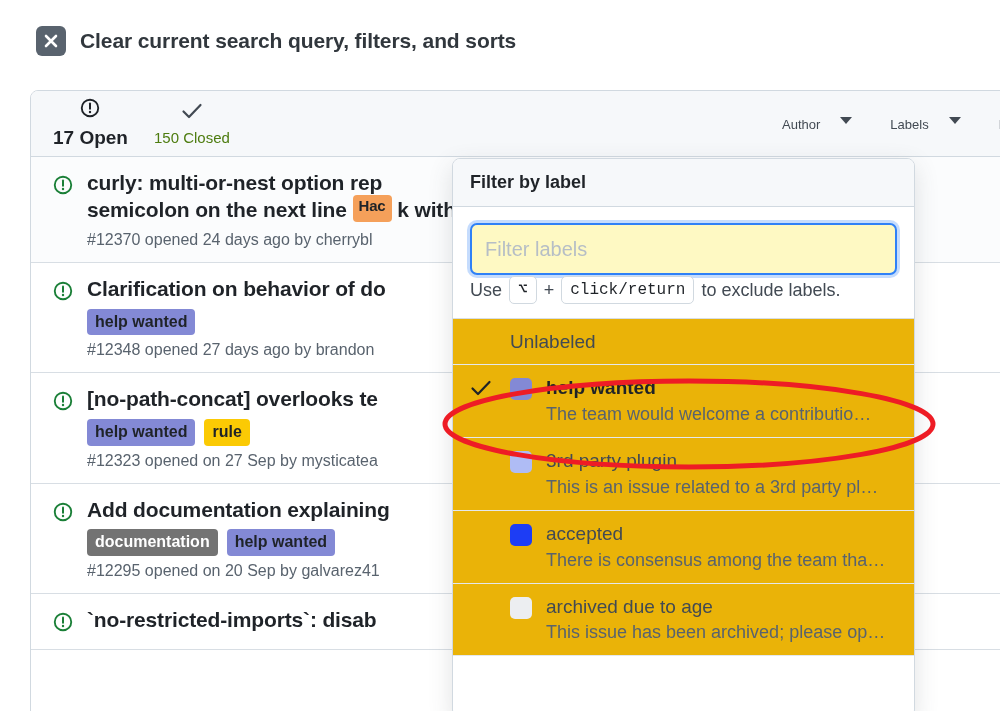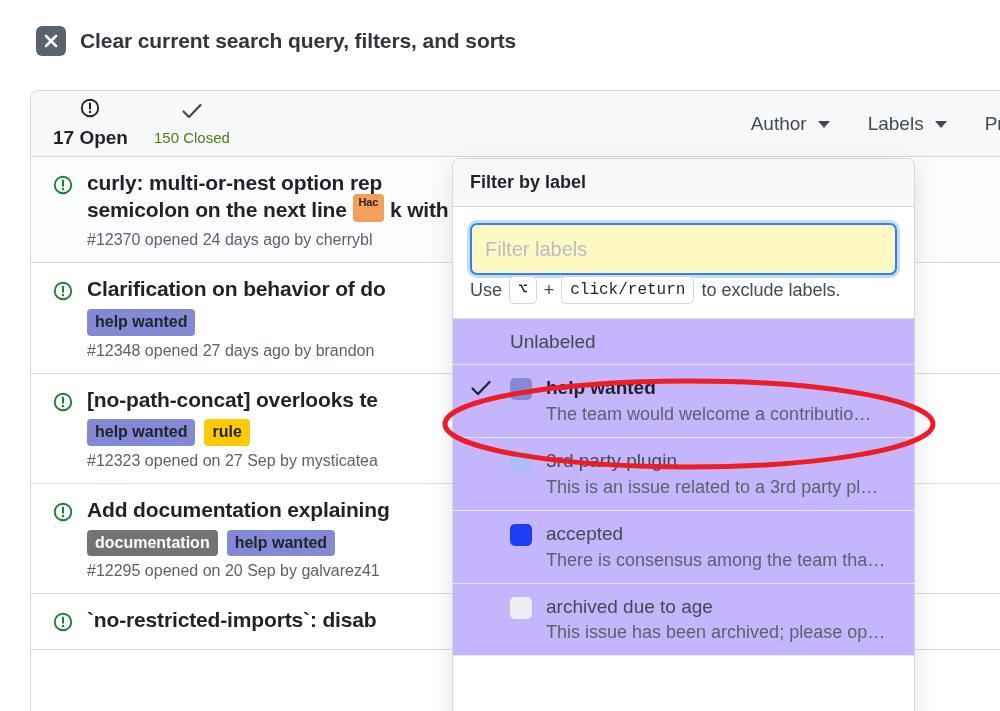--- a/index.html
+++ b/index.html
@@ -45,22 +45,22 @@
   .state-item { display: flex; align-items: center; gap: 9px; white-space: nowrap; flex-direction: column; }
   .state-item .glyph { display:flex; align-items:center; }
   .state-open-label { font-size: 19px; font-weight: 700; color: #1f2328; }
   .state-closed-label { font-size: 15px; font-weight: 400; color: #4d7c0f; }
 
   .header-filters {
     position: absolute; right: 0px; top: 0; height: 66px;
     display: flex; align-items: center; gap: 38px; padding-right: 0px;
   }
   .filter-btn {
-    display: flex; align-items: center; gap: 11px;
-    font-size: 19px; color: #424a53; white-space: nowrap;
+    display: flex; align-items: flex-start; gap: 20px;
+    font-size: 13px; color: #424a53; white-space: nowrap;
     background: none; border: none; padding: 0;
     font-family: "Liberation Sans", sans-serif;
     cursor: pointer;
   }
   .caret { width: 0; height: 0; border-left: 6px solid transparent;
            border-right: 6px solid transparent; border-top: 7px solid #424a53; }
 
   
   .issue-row {
     display: flex; gap: 14px; padding: 13px 22px 13px 22px;
@@ -76,21 +76,21 @@
   }
   .issue-meta {
     margin-top: 6px; font-size: 16px; color: #59636e; white-space: nowrap;
   }
   .label-row { margin-top: 5px; display: flex; gap: 9px; flex-wrap: nowrap; white-space: nowrap; }
   .lbl {
     display: inline-block; border-radius: 4px;
     padding: 2px 8px 3px; font-size: 16px; font-weight: 700;
     line-height: 1.35; white-space: nowrap; vertical-align: middle;
   }
-  .lbl.inline-tag { font-size: 11px; padding: 1px 6px 12px; position: relative; top: -3px; }
+  .lbl.inline-tag { font-size: 15px; padding: 1px 6px 6px; position: relative; top: -3px; }
 
   
   .label-panel {
     position: absolute; left: 452px; top: 158px; width: 463px; height: 560px;
     background: #fff; border: 1px solid #d1d9e0; border-radius: 8px;
     box-shadow: 0 8px 24px rgba(66,74,83,0.16);
     overflow: hidden; z-index: 40;
   }
   .panel-header {
     background: #f6f8fa; height: 48px; border-bottom: 1px solid #d1d9e0;
@@ -112,21 +112,21 @@
     border-bottom: 1px solid #d8dee4;
   }
   .kbd {
     display:inline-flex; align-items:center; justify-content:center;
     border: 1px solid #d1d9e0; border-radius: 5px; background: #fff;
     padding: 2px 8px; font-family: "Liberation Mono", monospace;
     font-size: 16px; color: #1f2328; line-height: 1.4;
   }
   .panel-item {
     padding: 11px 17px 12px 17px; border-bottom: 1px solid #e4e8ec;
-    display: flex; align-items: flex-start; gap: 0; background:#c4b5fd;
+    display: flex; align-items: flex-start; gap: 0; background:#eab308;
   }
   .panel-item.unlabeled { padding-top: 12px; padding-bottom: 11px; }
   .check-col { width: 40px; flex: 0 0 40px; padding-top: 3px; }
   .swatch {
     width: 22px; height: 22px; border-radius: 5px; flex: 0 0 auto;
     margin-right: 14px; margin-top: 2px;
   }
   .item-body { flex: 1 1 auto; min-width: 0; }
   .item-name { font-size: 19px; color: #424a53; line-height: 1.25; white-space: nowrap; }
   .item-name.selected { font-weight: 700; color:#1f2328; }

